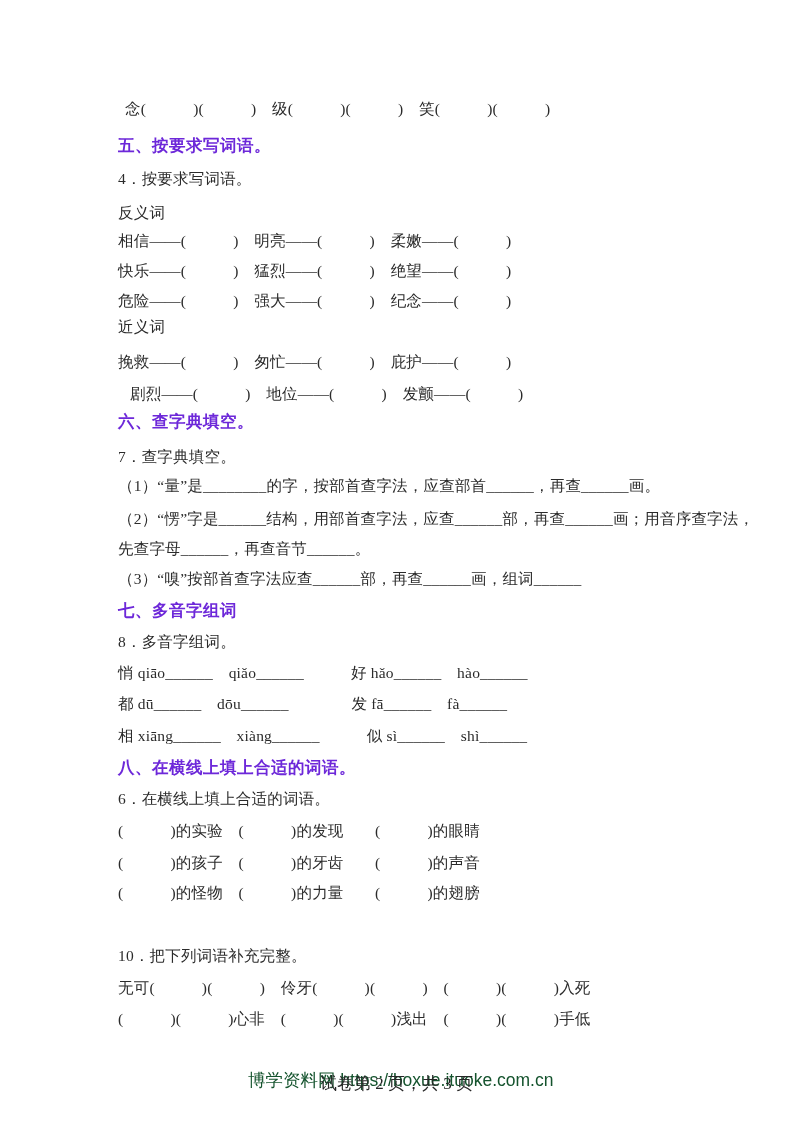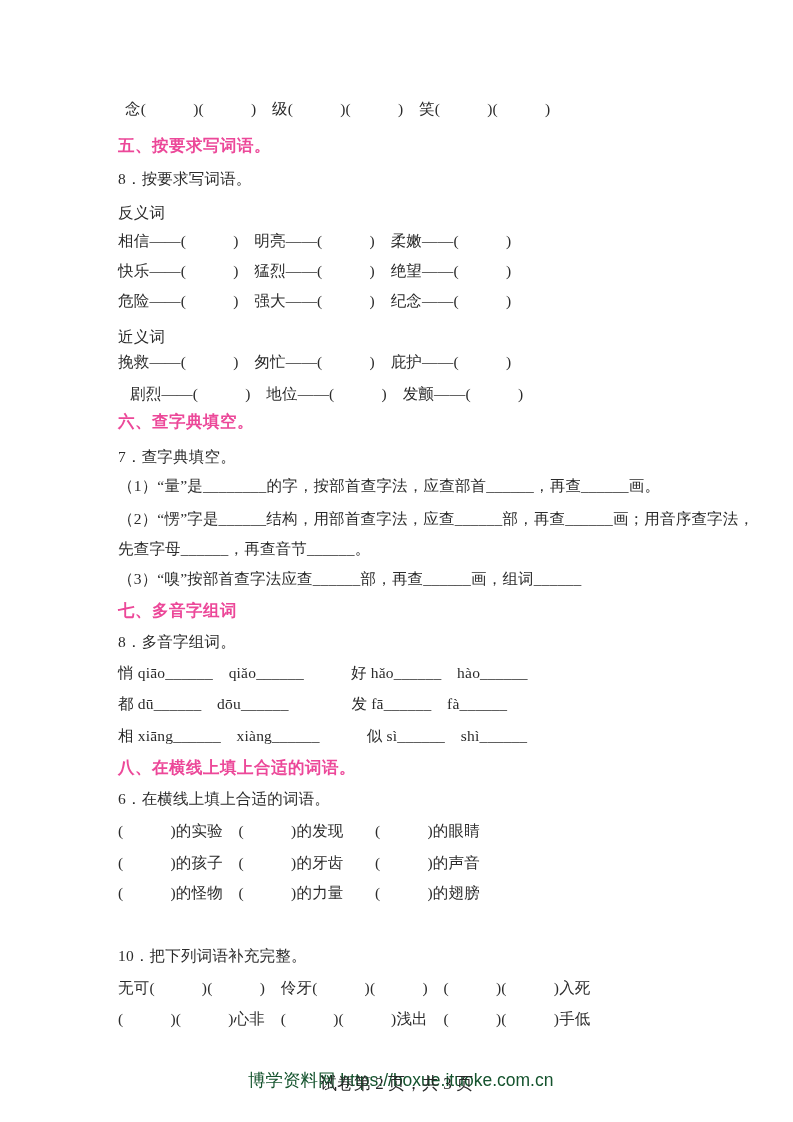--- a/index.html
+++ b/index.html
@@ -18,21 +18,21 @@
     font-family: "Liberation Serif", "DejaVu Serif", serif;
     font-size: 15.5px;
     line-height: 1.15;
     color: #2b2b2b;
     letter-spacing: 0.2px;
   }
   .hd {
     font-family: "Liberation Sans", "DejaVu Sans", sans-serif;
     font-weight: 700;
     font-size: 16.5px;
-    color: #ec4899;
+    color: #6d28d9;
     letter-spacing: 0.5px;
   }
   .footer {
     position: absolute;
     left: 0; right: 0;
     top: 1066px;
     height: 30px;
   }
   .watermark {
     position: absolute;
@@ -57,26 +57,26 @@
   }
 </style>
 </head>
 <body>
 
 <div class="page">
 
   <div class="ln" style="top:100px; left:125px;">念(　　　)(　　　)　级(　　　)(　　　)　笑(　　　)(　　　)</div>
 
   <div class="ln hd" style="top:136px;">五、按要求写词语。</div>
-  <div class="ln" style="top:170px;">8．按要求写词语。</div>
+  <div class="ln" style="top:170px;">4．按要求写词语。</div>
   <div class="ln" style="top:204px;">反义词</div>
   <div class="ln" style="top:232px;">相信——(　　　)　明亮——(　　　)　柔嫩——(　　　)</div>
   <div class="ln" style="top:262px;">快乐——(　　　)　猛烈——(　　　)　绝望——(　　　)</div>
   <div class="ln" style="top:292px;">危险——(　　　)　强大——(　　　)　纪念——(　　　)</div>
-  <div class="ln" style="top:328px;text-align:center;">近义词</div>
+  <div class="ln" style="top:318px;text-align:center;">近义词</div>
   <div class="ln" style="top:353px;">挽救——(　　　)　匆忙——(　　　)　庇护——(　　　)</div>
   <div class="ln" style="top:385px;margin-left:12px;">剧烈——(　　　)　地位——(　　　)　发颤——(　　　)</div>
 
   <div class="ln hd" style="top:412px;">六、查字典填空。</div>
   <div class="ln" style="top:448px;">7．查字典填空。</div>
   <div class="ln" style="top:477px;">（1）“量”是________的字，按部首查字法，应查部首______，再查______画。</div>
   <div class="ln" style="top:510px;">（2）“愣”字是______结构，用部首查字法，应查______部，再查______画；用音序查字法，</div>
   <div class="ln" style="top:540px;">先查字母______，再查音节______。</div>
   <div class="ln" style="top:570px;">（3）“嗅”按部首查字法应查______部，再查______画，组词______</div>
 

